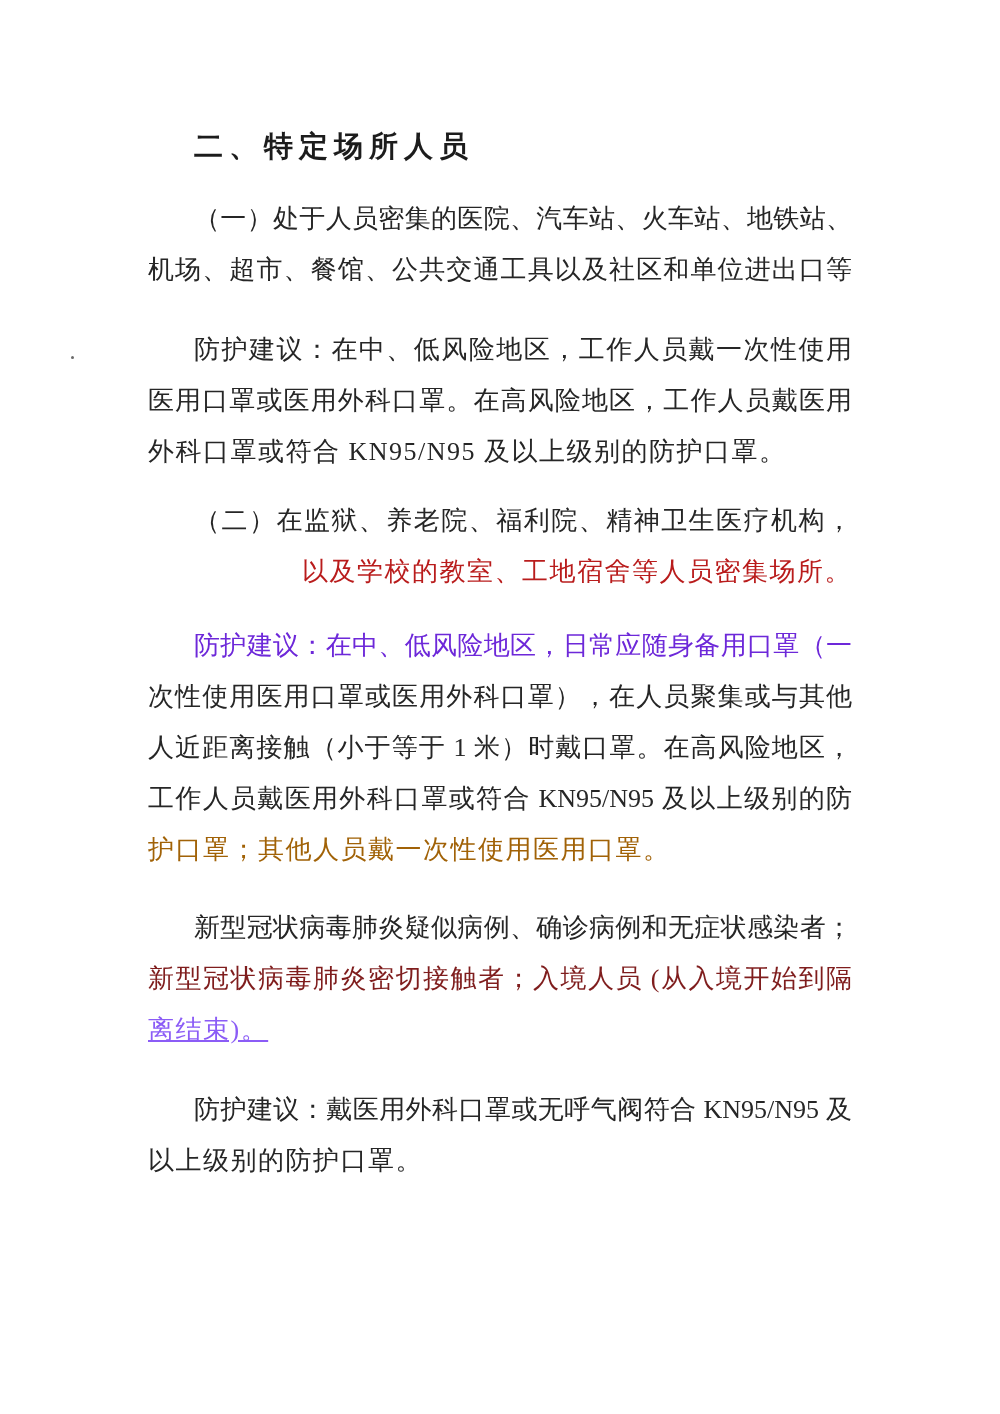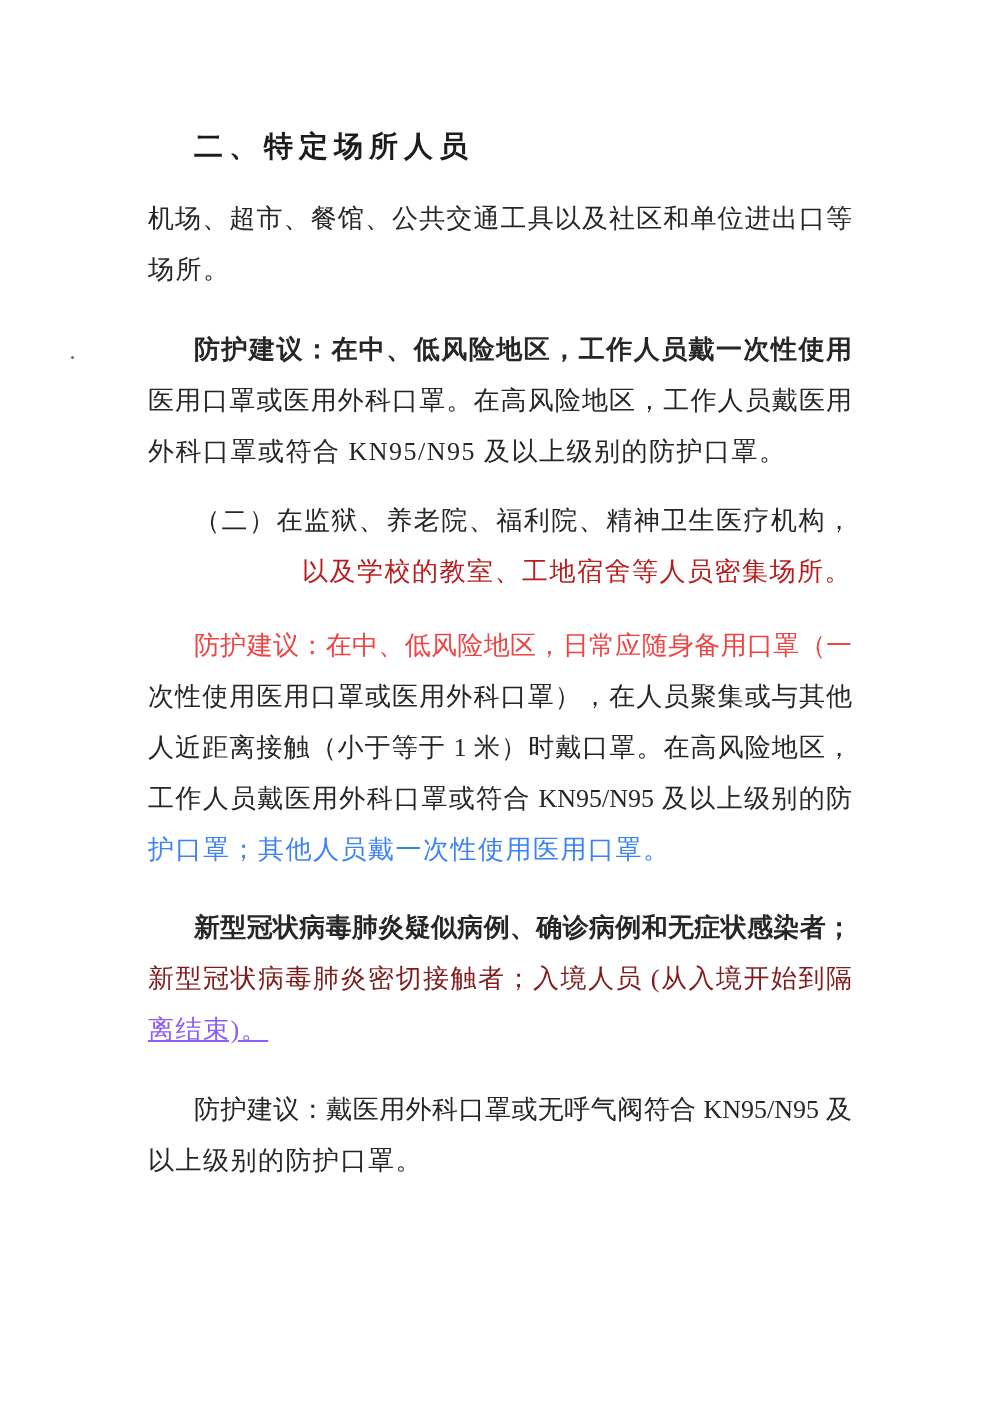--- a/index.html
+++ b/index.html
@@ -85,41 +85,41 @@
     background: #6a6a6a;
   }
 </style>
 </head>
 <body>
 
 <div class="page" style="background: rgb(255, 255, 255);">
   <div class="doc-body">
       <div class="heading" style="color: rgb(28, 28, 28);">二、特定场所人员</div>
       <div class="paragraph">
+        <div class="line indent fill" style="color: rgb(38, 38, 38);">（一）处于人员密集的医院、汽车站、火车站、地铁站、</div>
         <div class="line fill" style="color: rgb(38, 38, 38);">机场、超市、餐馆、公共交通工具以及社区和单位进出口等</div>
-        <div class="line" style="color: rgb(38, 38, 38);">场所。</div>
       </div>
       <div class="paragraph">
-        <div class="line indent fill" style="color: rgb(38, 38, 38); font-weight: bold;">防护建议：在中、低风险地区，工作人员戴一次性使用</div>
+        <div class="line indent fill" style="color: rgb(38, 38, 38);">防护建议：在中、低风险地区，工作人员戴一次性使用</div>
         <div class="line fill" style="color: rgb(38, 38, 38);">医用口罩或医用外科口罩。在高风险地区，工作人员戴医用</div>
         <div class="line" style="color: rgb(38, 38, 38);">外科口罩或符合 KN95/N95 及以上级别的防护口罩。</div>
       </div>
       <div class="paragraph">
         <div class="line indent fill" style="color: rgb(38, 38, 38);">（二）在监狱、养老院、福利院、精神卫生医疗机构，</div>
         <div class="line" style="color: #b91c1c; text-align: right;">以及学校的教室、工地宿舍等人员密集场所。</div>
       </div>
       <div class="paragraph">
-        <div class="line indent fill" style="color: #ef4444;">防护建议：在中、低风险地区，日常应随身备用口罩（一</div>
+        <div class="line indent fill" style="color: #6d28d9;">防护建议：在中、低风险地区，日常应随身备用口罩（一</div>
         <div class="line fill" style="color: rgb(38, 38, 38);">次性使用医用口罩或医用外科口罩），在人员聚集或与其他</div>
         <div class="line fill" style="color: rgb(38, 38, 38);">人近距离接触（小于等于 1 米）时戴口罩。在高风险地区，</div>
         <div class="line fill" style="color: rgb(38, 38, 38);">工作人员戴医用外科口罩或符合 KN95/N95 及以上级别的防</div>
-        <div class="line" style="color: #3b82f6;">护口罩；其他人员戴一次性使用医用口罩。</div>
+        <div class="line" style="color: #a16207;">护口罩；其他人员戴一次性使用医用口罩。</div>
       </div>
       <div class="paragraph">
-        <div class="line indent fill" style="color: rgb(38, 38, 38); font-weight: bold;">新型冠状病毒肺炎疑似病例、确诊病例和无症状感染者；</div>
+        <div class="line indent fill" style="color: rgb(38, 38, 38);">新型冠状病毒肺炎疑似病例、确诊病例和无症状感染者；</div>
         <div class="line fill" style="color: #7f1d1d;">新型冠状病毒肺炎密切接触者；入境人员 (从入境开始到隔</div>
         <div class="line" style="color: #8b5cf6; text-decoration: underline;">离结束)。</div>
       </div>
       <div class="paragraph">
         <div class="line indent fill" style="color: rgb(38, 38, 38);">防护建议：戴医用外科口罩或无呼气阀符合 KN95/N95 及</div>
         <div class="line" style="color: rgb(38, 38, 38);">以上级别的防护口罩。</div>
       </div>
     </div>
   <div class="scan-speck"></div>
   <div class="page-number">3</div>

